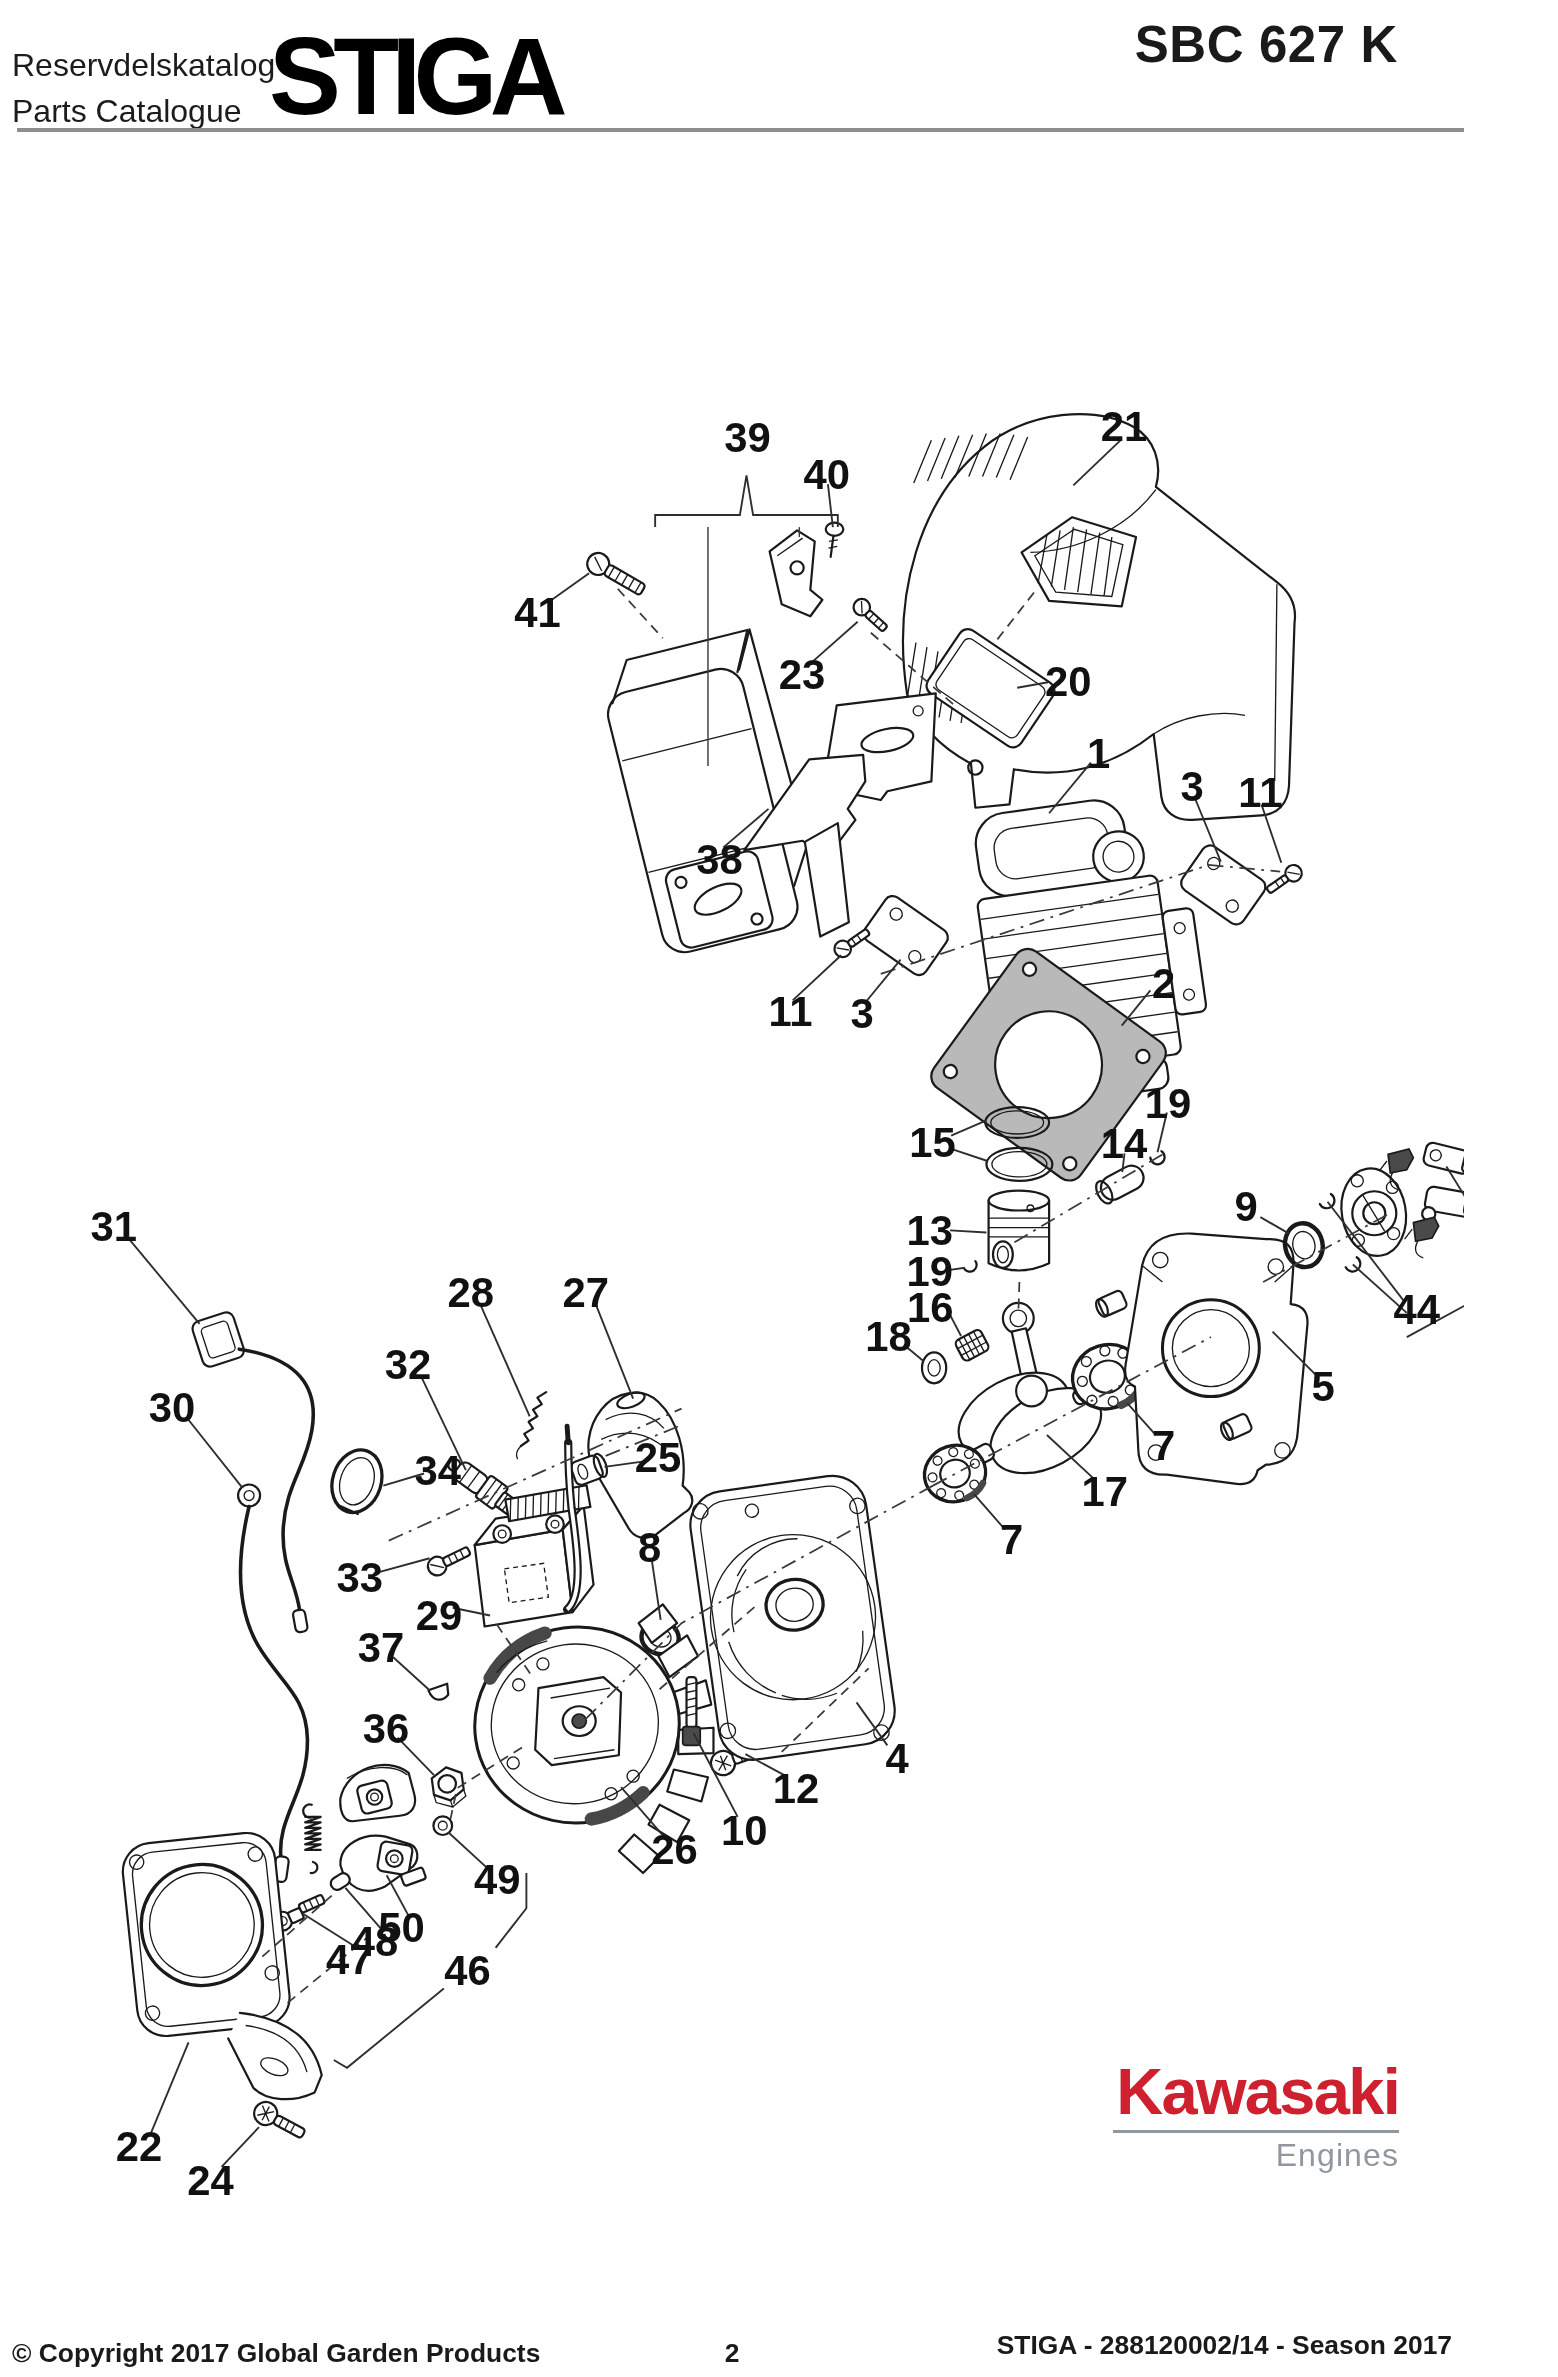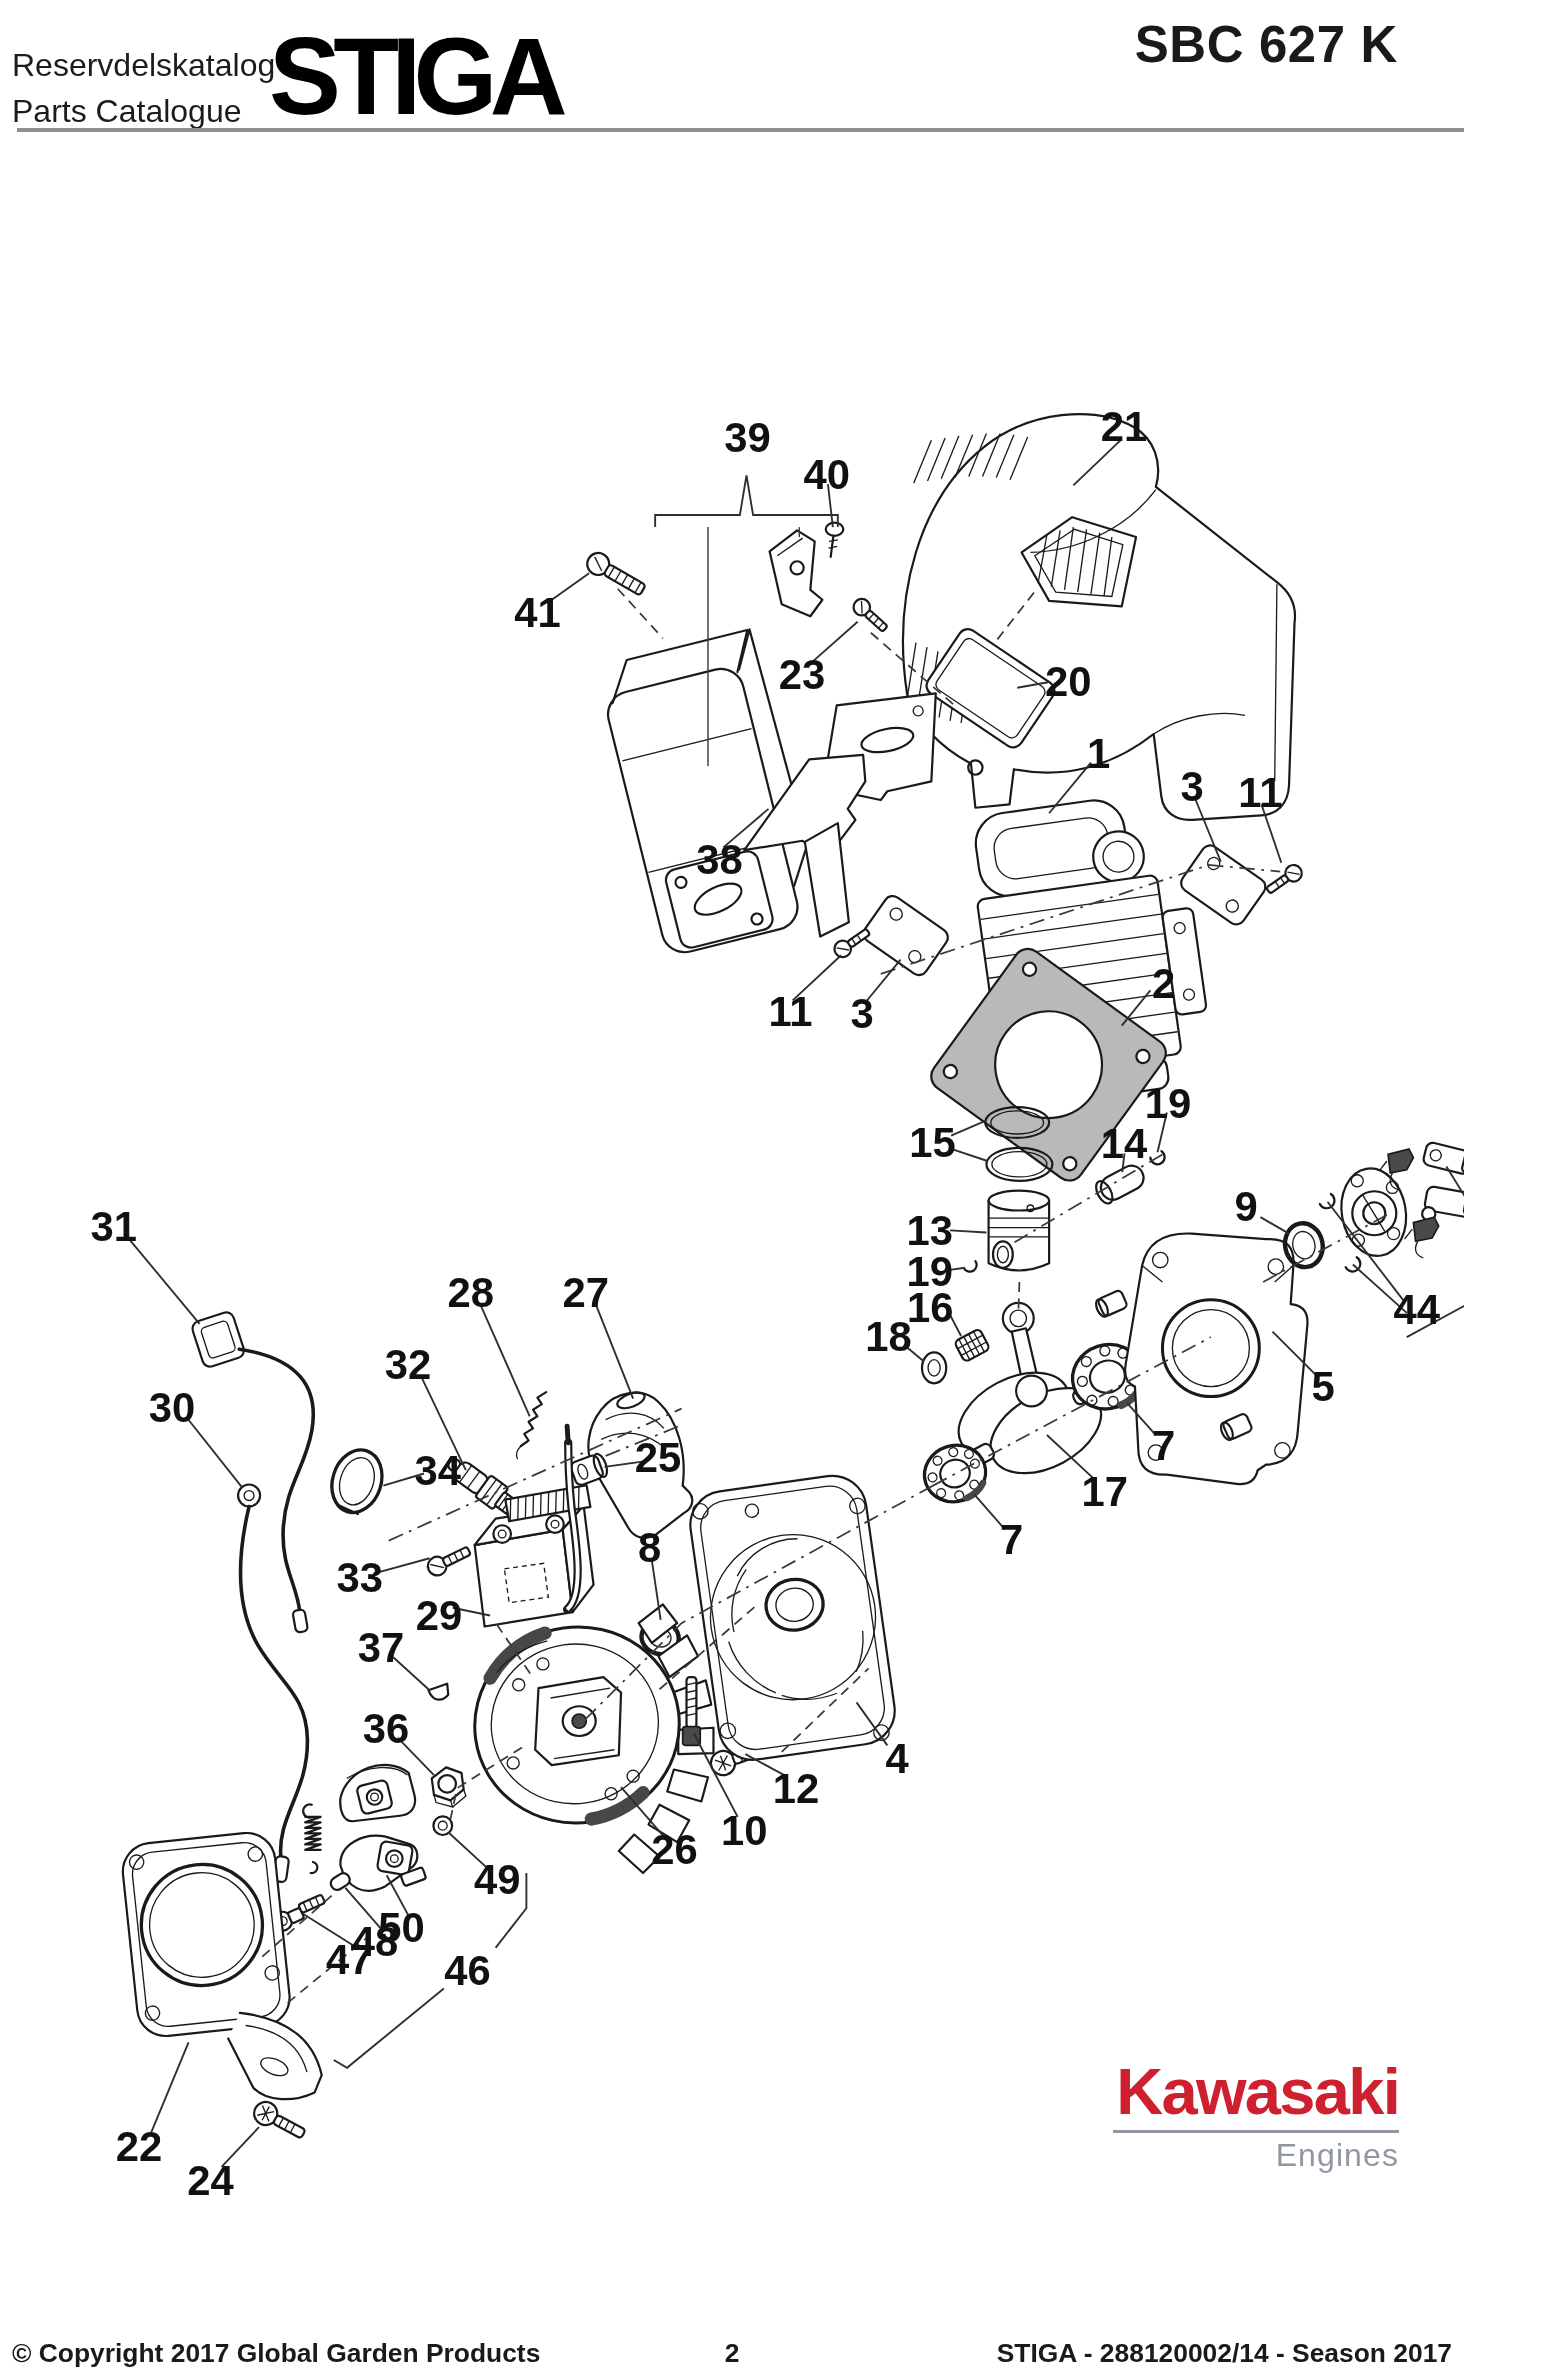--- a/index.html
+++ b/index.html
@@ -13,21 +13,21 @@
   .hdr-rule{position:absolute;left:16.5px;top:128px;width:1526px;height:3.9px;background:#8f8f8f;}
   
   .kawasaki{position:absolute;left:1113px;top:2058px;width:286px;text-align:right;}
   .kawasaki .kw{font-size:65px;font-weight:800;letter-spacing:-1.7px;line-height:1.05;}
   .kawasaki .bar{height:3.3px;margin-top:3.3px;}
   .kawasaki .eng{font-size:32px;font-weight:400;letter-spacing:1.1px;margin-top:4.4px;}
   
   .footer{position:absolute;left:0;bottom:7.7px;width:100%;font-size:26.4px;font-weight:700;}
   .footer .fl{position:absolute;left:12px;bottom:0;}
   .footer .fc{position:absolute;left:50%;transform:translateX(-50%);bottom:0;}
-  .footer .fr{position:absolute;right:12px;bottom:0;}
+  .footer .fr{position:absolute;right:12px;bottom:8px;}
   
   svg#diagram{position:absolute;left:0;top:0;}
   .art{stroke:#1a1a1a;fill:none;stroke-width:4;stroke-linejoin:round;stroke-linecap:round;}
   .aw{stroke:#1a1a1a;fill:#ffffff;stroke-width:4;stroke-linejoin:round;stroke-linecap:round;}
   .ag{stroke:#1a1a1a;fill:#b9b9b9;stroke-width:4;stroke-linejoin:round;}
   .adk{stroke:#1a1a1a;fill:#4a4a4a;stroke-width:3;}
   .thin{stroke:#1a1a1a;fill:none;stroke-width:2.4;}
   .lead{stroke:#2e2e2e;stroke-width:3.4;fill:none;}
   .plbl{font-family:"Liberation Sans",sans-serif;font-size:76px;font-weight:700;fill:#111;}
 </style>

